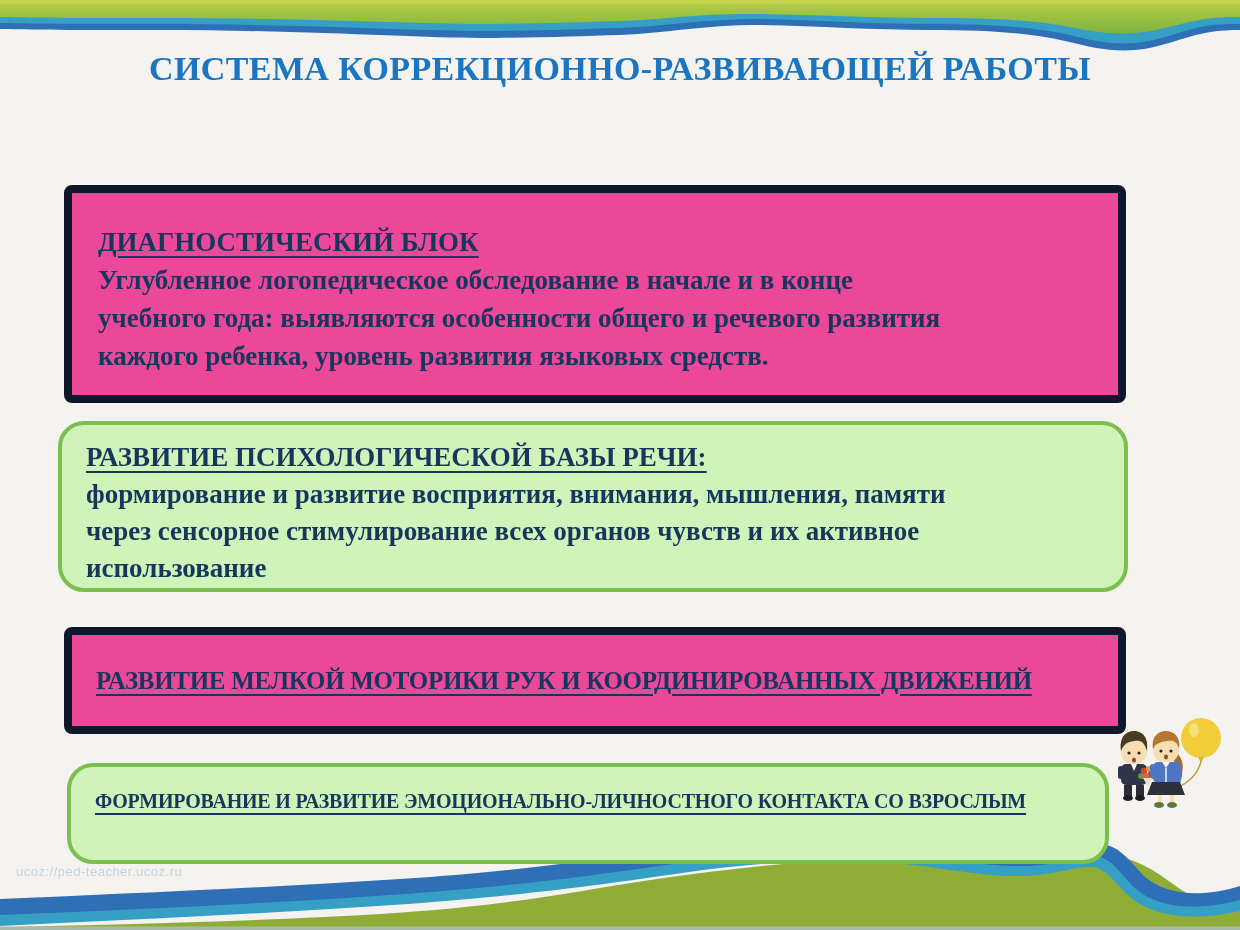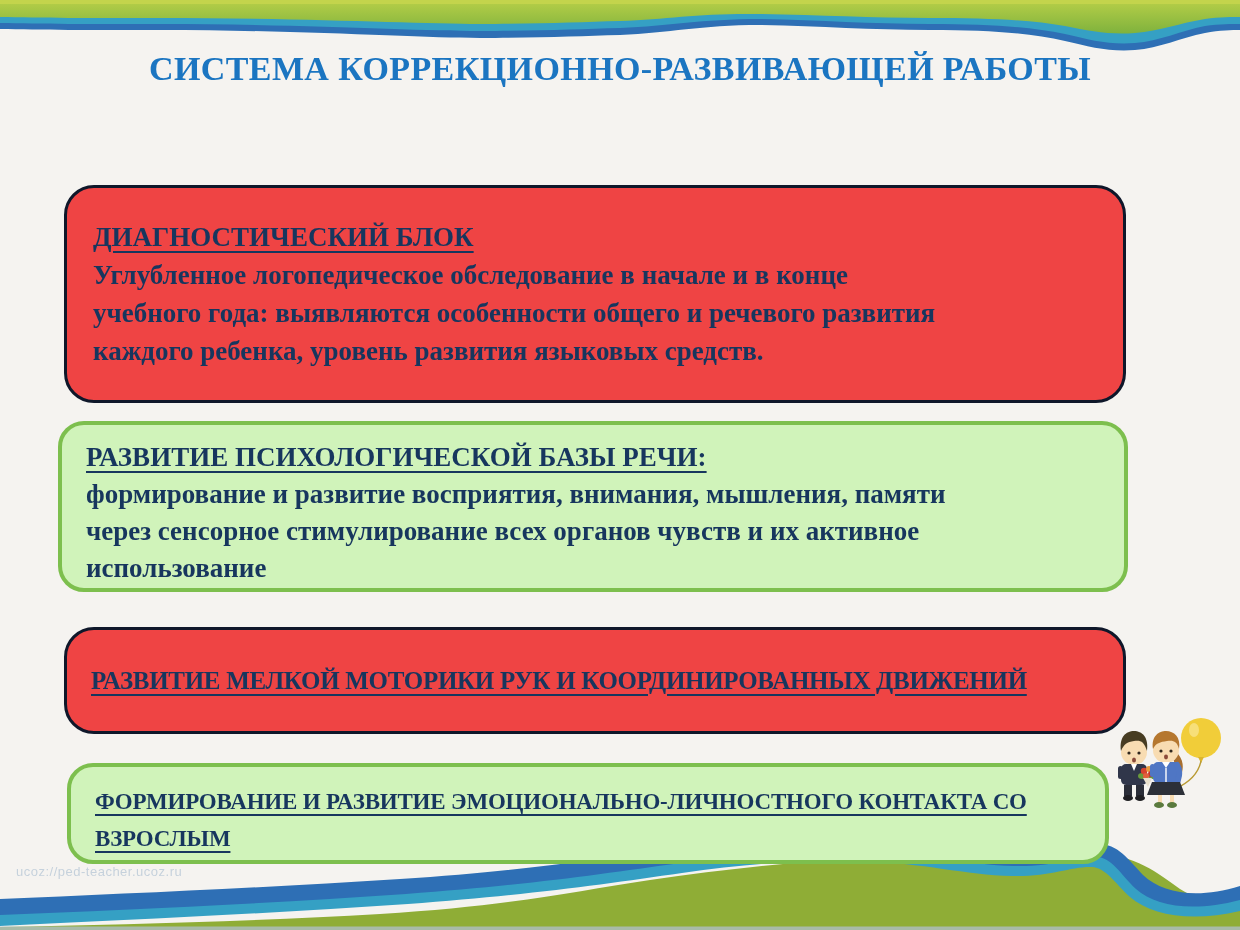--- a/index.html
+++ b/index.html
@@ -22,32 +22,32 @@
   .block {
     position:absolute; box-sizing:border-box;
     font-weight:bold; color:#17365e; z-index:2;
   }
   .block .heading {
     text-decoration:underline;
     text-underline-offset:5px;
     text-decoration-thickness:2px;
     display:block;
   }
-  .block.blue  { background:#ef4444; border:3px solid #0f172a; border-radius:30px; }
+  .block.blue  { background:#ec4899; border:8px solid #0f172a; border-radius:8px; }
   .block.green { background:#d0f3ba; border:4px solid #7dbf4e; border-radius:26px; }
 
   .b1 { left:64px;  top:185px; width:1062px; height:218px;
         padding:30px 170px 0 26px; font-size:27px; line-height:38px; }
   .b2 { left:58px;  top:421px; width:1070px; height:171px;
         padding:14px 170px 0 24px; font-size:27px; line-height:37px; }
   .b3 { left:64px;  top:627px; width:1062px; height:107px;
         padding:0 40px 0 24px; font-size:25px; letter-spacing:-0.3px;
         display:flex; align-items:center; }
   .b4 { left:67px;  top:763px; width:1042px; height:101px;
-        padding:16px 40px 0 24px; font-size:23px; line-height:37px;
+        padding:16px 40px 0 24px; font-size:20px; line-height:37px;
         letter-spacing:-0.2px; }
 
   
   .top-wave    { position:absolute; top:0; left:0; width:1240px; height:58px; z-index:1; }
   .bottom-wave { position:absolute; bottom:0; left:0; width:1240px; height:95px; z-index:0; }
   .kids        { position:absolute; left:1106px; top:710px; width:130px; height:118px; z-index:1; }
 
   .watermark {
     position:absolute; left:16px; top:864px; z-index:1;
     font-family:"Liberation Sans","DejaVu Sans",sans-serif;

